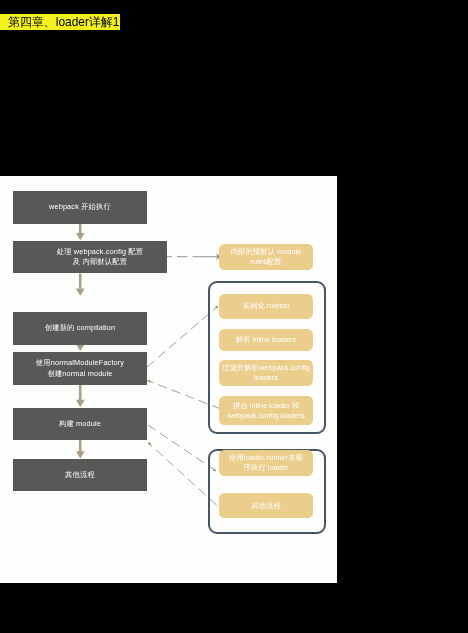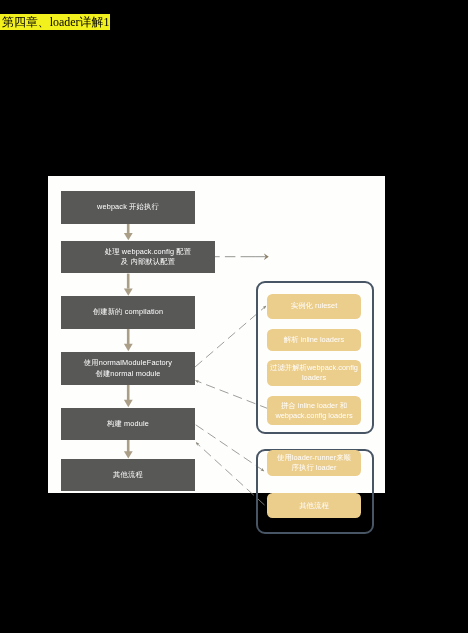--- a/index.html
+++ b/index.html
@@ -1,22 +1,22 @@
 <!DOCTYPE html>
 <html><head>
 <meta charset="utf-8">
 <style>
   html,body{margin:0;padding:0;}
   body{width:468px;height:633px;background:#000;overflow:hidden;
        font-family:"Liberation Sans",sans-serif;}
   .page{position:absolute;left:0;top:0;width:468px;height:633px;}
   .title-hl{position:absolute;left:0;top:14px;height:16px;background:#f2f01d;
-            color:#000;font-family:Liberation Serif, serif;font-size:11.95px;
-            line-height:16px;padding:0 1px 0 2px;white-space:nowrap;}
-  .canvas{position:absolute;left:0;top:176px;width:337px;height:317px;background:#fefefd;margin-left:48px;}
+            color:#000;font-family:Liberation Sans, sans-serif;font-size:11.95px;
+            line-height:16px;padding:0 1px 0 8px;white-space:nowrap;}
+  .canvas{position:absolute;left:0;top:176px;width:337px;height:407px;background:#fefefd;}
   .dbox{position:absolute;background:#585857;color:#fff;display:flex;
         align-items:center;justify-content:center;text-align:center;
         font-size:7.3px;line-height:10.2px;letter-spacing:.15px;}
   .obox{position:absolute;background:#ebcd8c;color:#fff;border-radius:5.5px;
         display:flex;align-items:center;justify-content:center;text-align:center;
         font-size:7.4px;line-height:10px;}
   .panel{position:absolute;border:2px solid #485564;border-radius:9px;background:transparent;box-sizing:border-box;}
   svg.lines{position:absolute;left:0;top:0;width:337px;height:366px;overflow:visible;}
   .ml{white-space:pre-line;}
 </style>
@@ -71,34 +71,38 @@
       </g>
     </svg>
 
     <div class="dbox" style="left:13px;top:15px;width:134px;height:33px;">
       <span>webpack 开始执行</span>
     </div>
     <div class="dbox" style="left:13px;top:65px;width:134px;height:32px;padding-left:20px;">
       <span class="ml">处理 webpack.config 配置
 及 内部默认配置</span>
     </div>
-    <div class="dbox" style="left:13px;top:120px;width:134px;height:33px;justify-content:center;">
+    <div class="dbox" style="left:13px;top:136px;width:134px;height:33px;justify-content:center;">
       <span>创建新的 compilation</span>
     </div>
     <div class="dbox" style="left:13px;top:232px;width:134px;height:32px;">
       <span>构建 module</span>
     </div>
     <div class="dbox" style="left:13px;top:176px;width:134px;height:33px;">
       <span class="ml">使用normalModuleFactory
 创建normal module</span>
     </div>
     <div class="dbox" style="left:13px;top:283px;width:134px;height:32px;">
       <span>其他流程</span>
     </div>
 
+    <div class="obox" style="left:219px;top:68px;width:94px;height:26px;">
+      <span class="ml">内部的预默认 module
+rules配置</span>
+    </div>
 
     <div class="panel" style="left:208px;top:105px;width:118px;height:153px;">
     </div>
     <div class="obox" style="left:219px;top:153px;width:94px;height:22px;">
       <span>解析 inline loaders</span>
     </div>
     <div class="obox" style="left:219px;top:117.5px;width:94px;height:25px;">
       <span>实例化 ruleset</span>
     </div>
     <div class="obox" style="left:219px;top:183.5px;width:94px;height:26px;">

